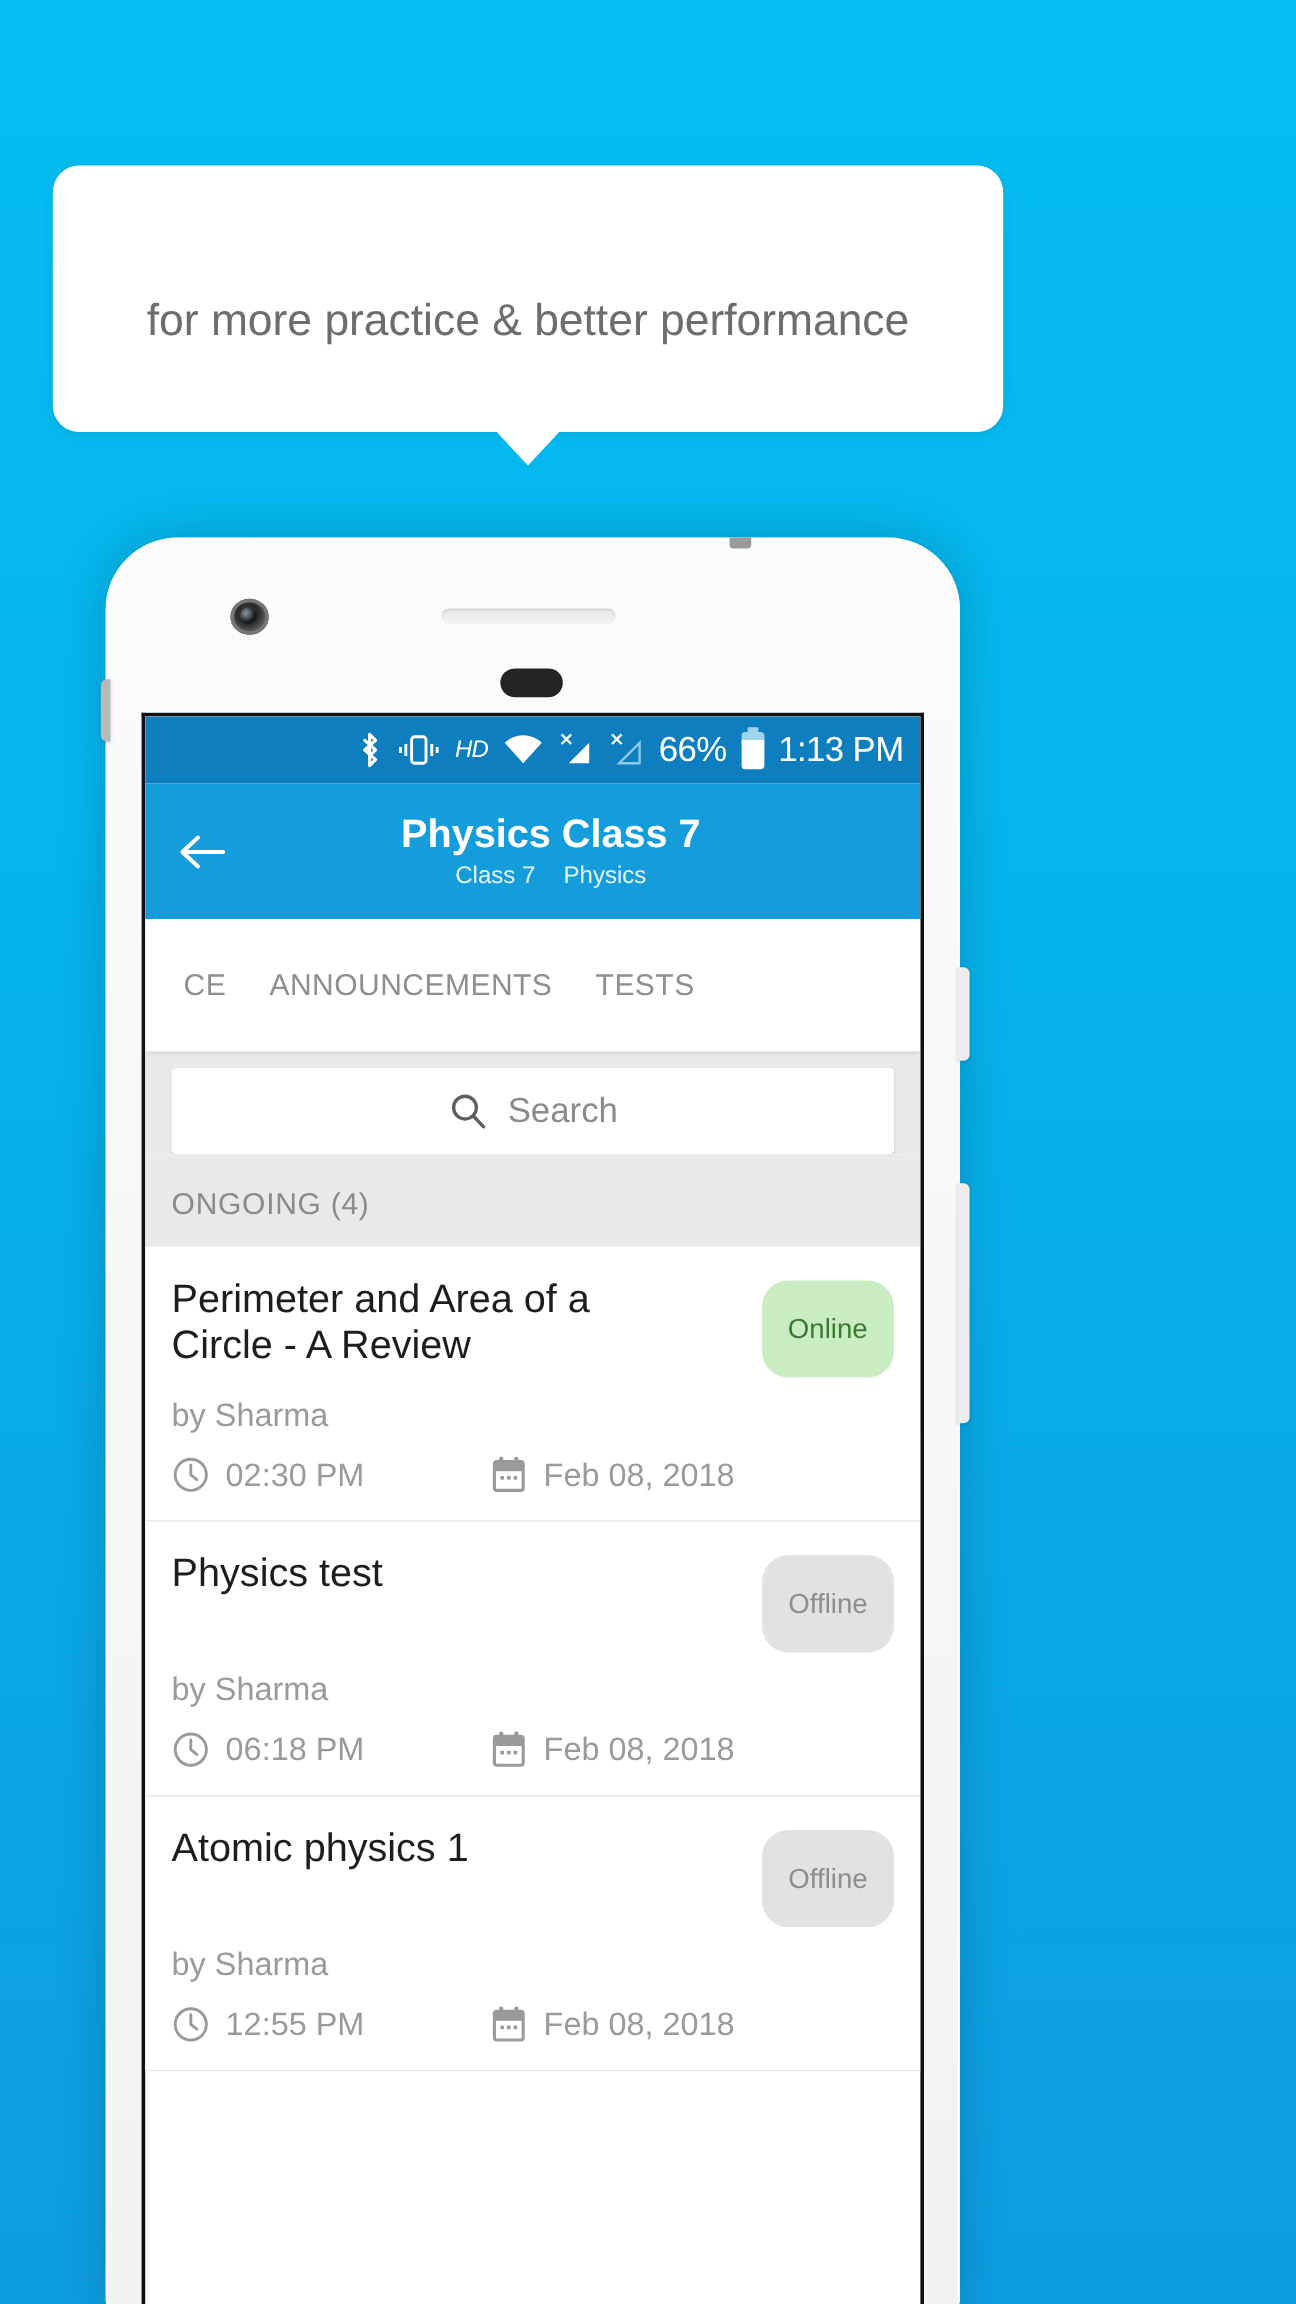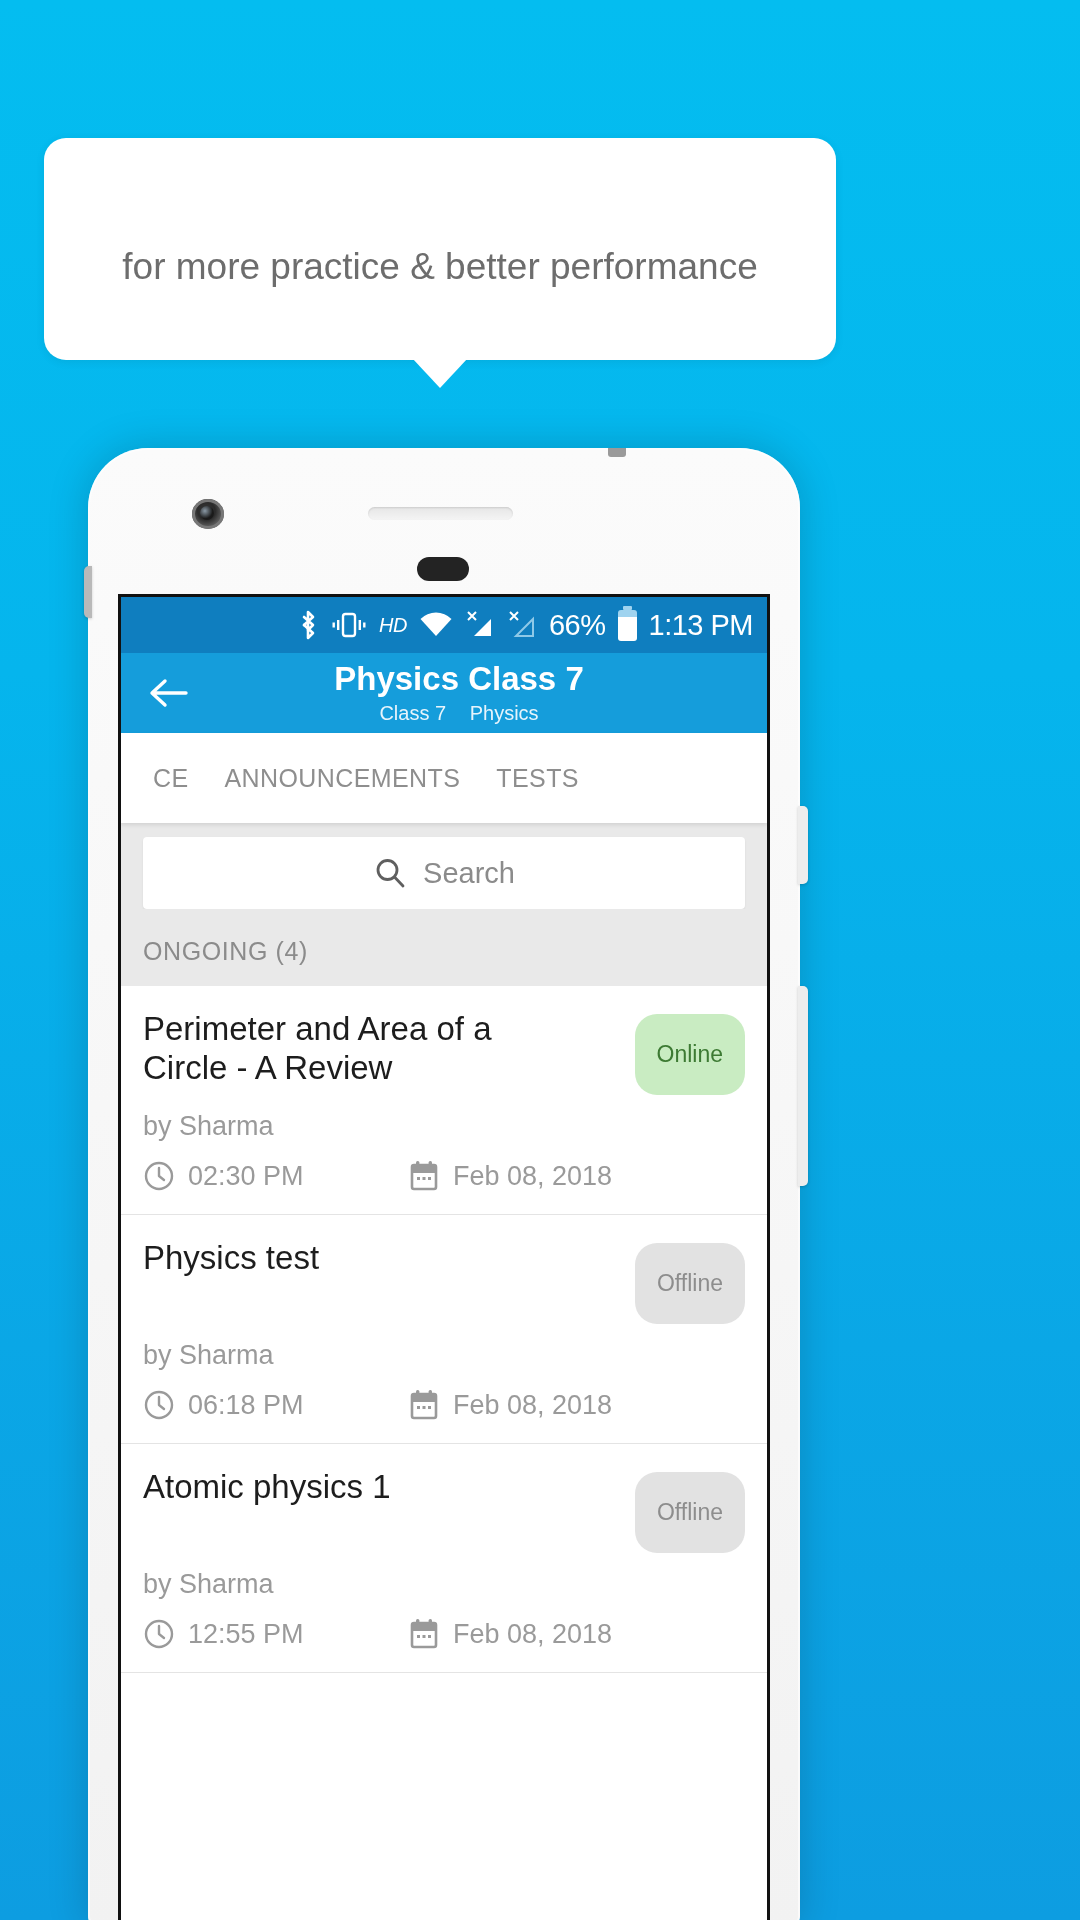--- a/index.html
+++ b/index.html
@@ -131,21 +131,21 @@
     background: linear-gradient(180deg,#9fd3ef 0%, #9fd3ef 22%, #ffffff 22%, #ffffff 100%);
     position: relative;
   }
   .batt-shape::before {
     content:""; position:absolute; left:5px; top:-4px; width:9px; height:4px;
     background:#9fd3ef; border-radius:1px;
   }
 
   
   #app-bar {
-    height: 80px;
+    height: 113px;
     background: #159ddb;
     position: relative;
     display: flex;
     align-items: center;
   }
   #back-button {
     position: absolute; left: 24px; top: 50%;
     transform: translateY(-50%);
     width: 48px; height: 48px;
     display:flex; align-items:center; justify-content:center;
@@ -158,21 +158,21 @@
   #app-bar-title {
     color: #fff; font-size: 33px; font-weight: 700; line-height: 1.1;
   }
   #app-bar-sub {
     color: #e6f4fc; font-size: 20px; font-weight: 400; margin-top: 5px;
   }
   #app-bar-sub span { margin: 0 9px; }
 
   
   #tab-bar {
-    height: 90px;
+    height: 110px;
     background: #ffffff;
     display: flex;
     align-items: stretch;
     padding-left: 14px;
     box-shadow: 0 2px 4px rgba(0,0,0,0.10);
     position: relative;
     z-index: 4;
   }
   .tab-item {
     display: flex; align-items: center; justify-content: center;

